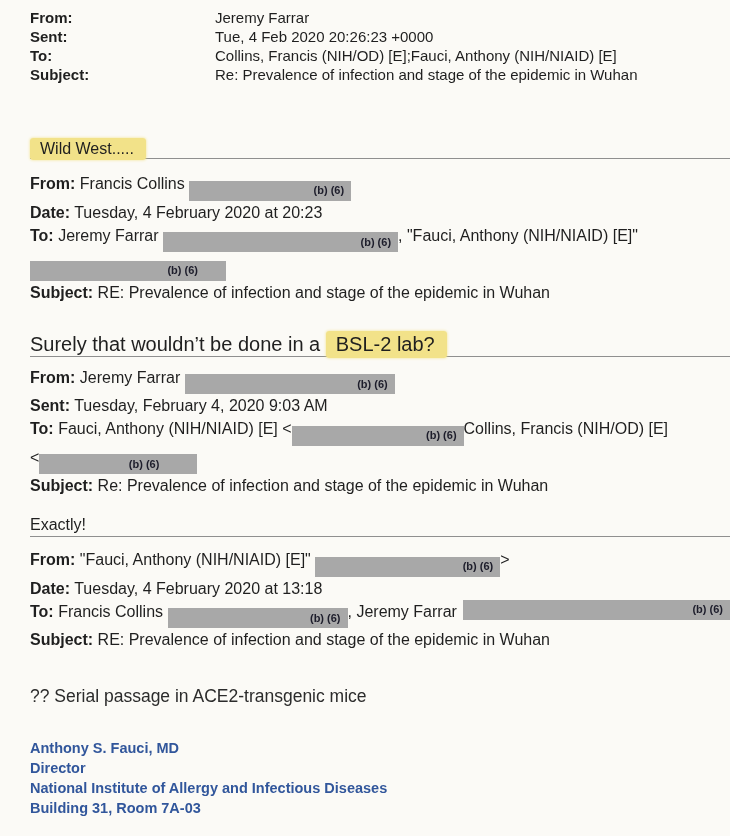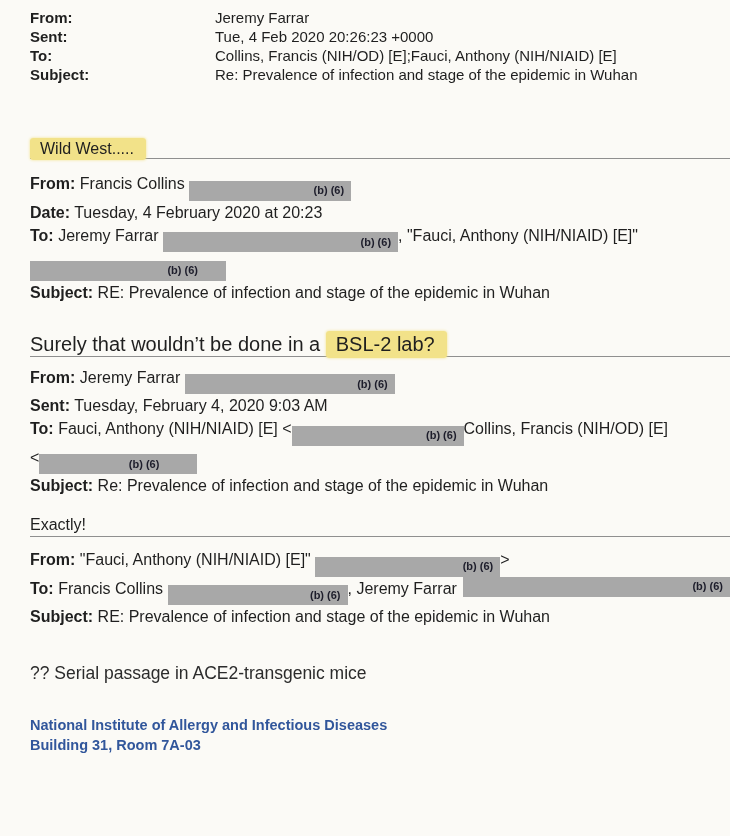--- a/index.html
+++ b/index.html
@@ -174,20 +174,24 @@
   <hr class="div hr3">
 
   <div class="blk blk4">
     <div class="line">
       <b class="flbl">From:</b>
       <span>"Fauci, Anthony (NIH/NIAID) [E]"</span>
       <span class="redact" style="width:185px">
           <span class="rlabel">(b) (6)</span>
         </span><span>&gt;</span>
     </div>
+    <div class="line">
+      <b class="flbl">Date:</b>
+      <span>Tuesday, 4 February 2020 at 13:18</span>
+    </div>
     <div class="line toflex">
       <span style="white-space:nowrap">
         <b class="flbl">To:</b>
         <span>Francis Collins</span>
         <span class="redact" style="width:180px">
             <span class="rlabel">(b) (6)</span>
           </span><span>, Jeremy Farrar</span>
       </span>
       <span class="redact grow" style="margin-left:6px">
           <span class="rlabel">(b) (6)</span>
@@ -197,17 +201,19 @@
       <b class="flbl">Subject:</b>
       <span>RE: Prevalence of infection and stage of the epidemic in Wuhan</span>
     </div>
   </div>
 
   <div class="serial">
     <span>?? Serial passage in ACE2-transgenic mice</span>
   </div>
 
   <div class="signature">
+    <div class="sline">Anthony S. Fauci, MD</div>
+    <div class="sline">Director</div>
     <div class="sline">National Institute of Allergy and Infectious Diseases</div>
     <div class="sline">Building 31, Room 7A-03</div>
   </div>
 
 </div>
 
 </body></html>

